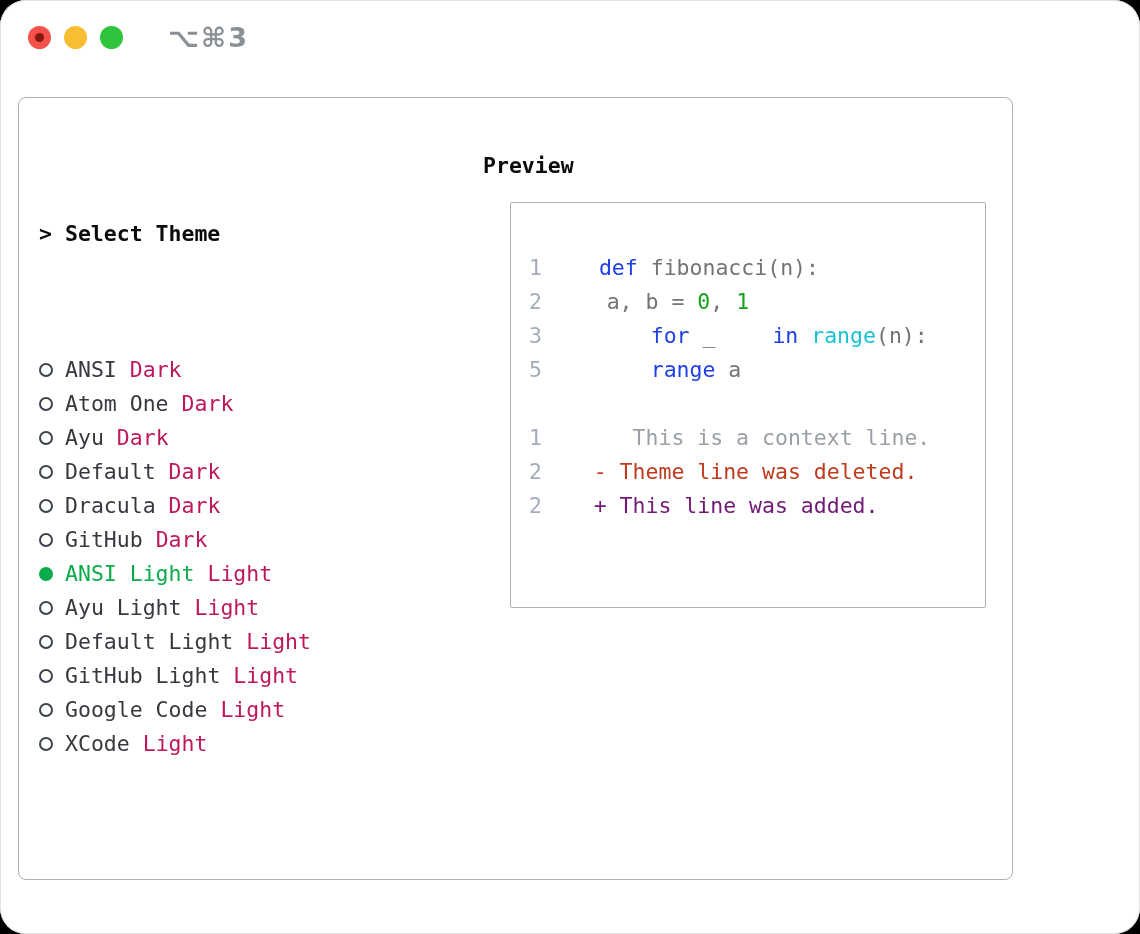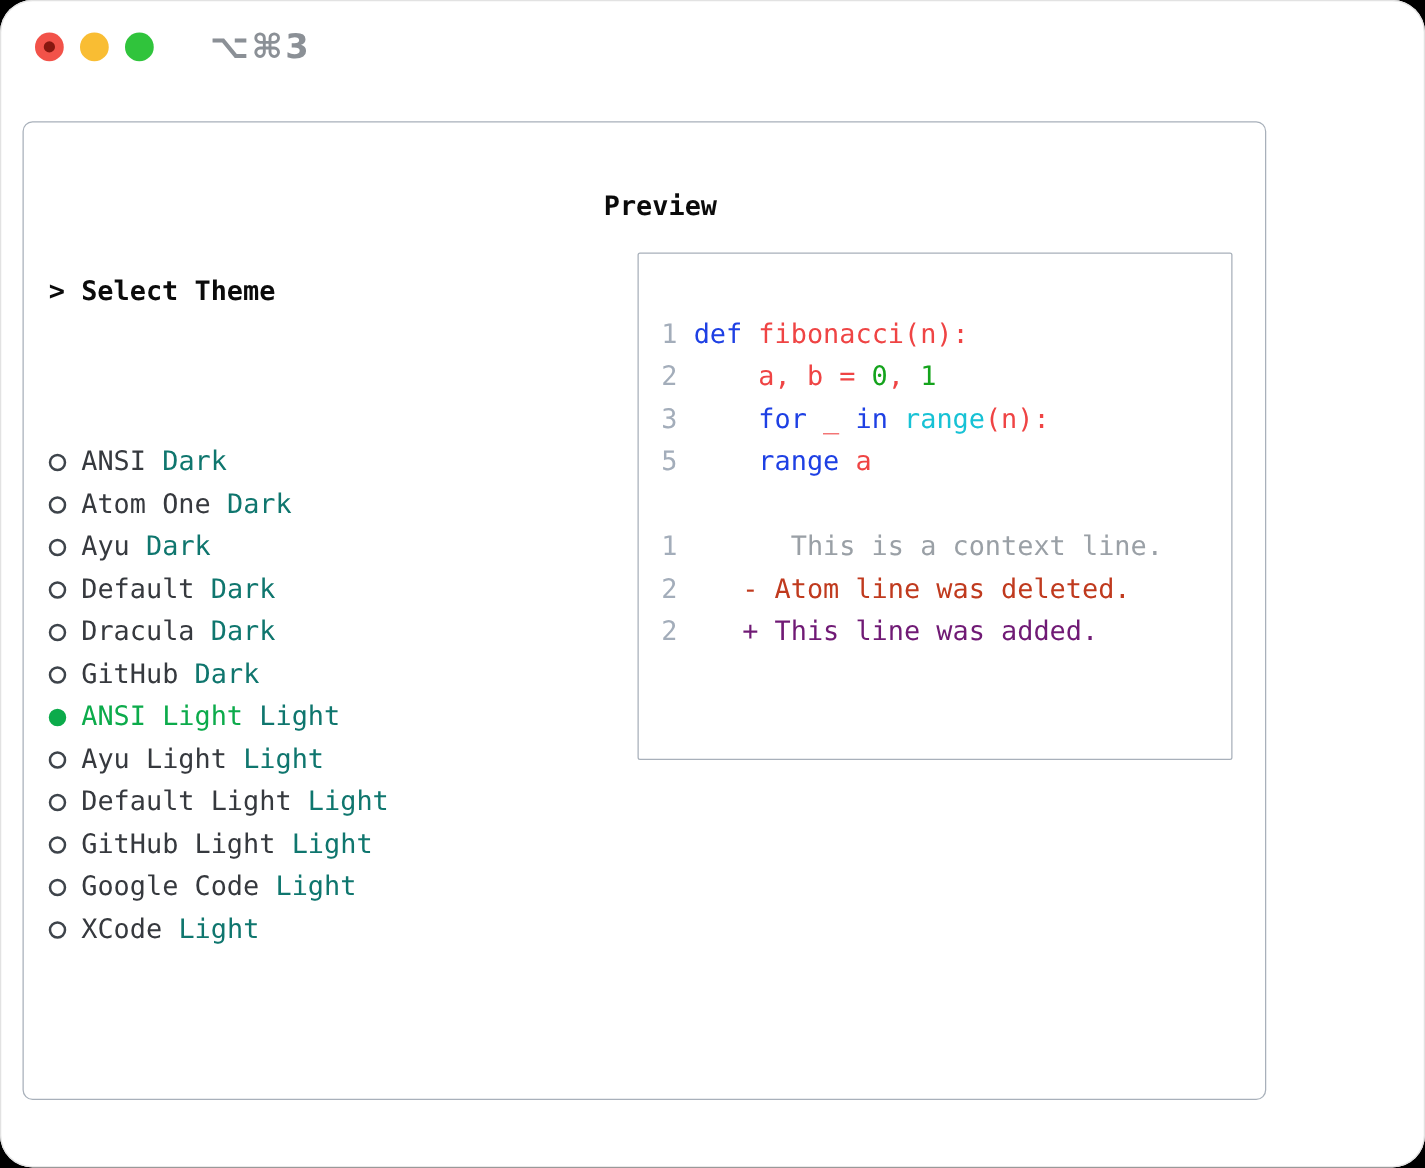--- a/index.html
+++ b/index.html
@@ -41,39 +41,39 @@
   .row { height:34px; display:flex; align-items:center; }
   .select-header { font-weight:bold; color:#0b0b0b; }
   .select-header .hdr-label { margin-left:13px; }
   .bullet {
     flex:0 0 auto; width:14px; height:14px; border-radius:50%;
     border:2px solid #3e444b; margin-right:12px; background:transparent;
   }
   .bullet.filled { background:#0cab4b; border-color:#0cab4b; }
   .opt-name { color:#36393e; }
   .opt-name.selected { color:#0cab4b; }
-  .opt-tag { color:#0f766e; margin-left:13px; }
+  .opt-tag { color:#be185d; margin-left:13px; }
   .apply-section { margin-top:34px; }
 
   
   .preview-header {
     position:absolute; left:464px; top:51px; height:34px; line-height:34px;
     font-size:21.5px; font-weight:bold; color:#0b0b0b;
   }
   .preview-box {
     position:absolute; left:491px; top:104px; width:476px; height:406px;
     border:1.5px solid #a8b0ba; border-radius:2px; background:#fff;
     padding:48px 0 0 18px; overflow:hidden;
   }
   .code-line { height:34px; line-height:34px; font-size:21.5px; white-space:pre; }
   .c-ln  { color:#a3adba; }
-  .c-kw  { color:#1e40e4; }
+  .c-kw  { color:#1e40e4;margin-left:44px; }
   .c-fn  { color:#17c2d5; }
   .c-num { color:#14a31c; }
-  .c-txt { color:#ef4444; }
+  .c-txt { color:#737373; }
   .c-ctx { color:#9aa0a6; }
   .c-del { color:#c03a1e; }
   .c-add { color:#701a75; }
 </style>
 </head>
 <body>
 
 <div class="window">
 
   <div class="titlebar">
@@ -105,19 +105,19 @@
     <div class="preview-header">Preview</div>
 
     <div class="preview-box">
       <div id="code-block">
           <div class="code-line"><span class="c-ln">1</span><span class="c-txt"> </span><span class="c-kw">def</span><span class="c-txt"> fibonacci(n):</span></div>
           <div class="code-line"><span class="c-ln">2</span><span class="c-txt">     a, b = </span><span class="c-num">0</span><span class="c-txt">, </span><span class="c-num">1</span></div>
           <div class="code-line"><span class="c-ln">3</span><span class="c-txt">     </span><span class="c-kw">for</span><span class="c-txt"> _ </span><span class="c-kw">in</span><span class="c-txt"> </span><span class="c-fn">range</span><span class="c-txt">(n):</span></div>
           <div class="code-line"><span class="c-ln">5</span><span class="c-txt">     </span><span class="c-kw">range</span><span class="c-txt"> a</span></div>
           <div class="code-line"></div>
           <div class="code-line"><span class="c-ln">1</span><span class="c-txt">       </span><span class="c-ctx">This is a context line.</span></div>
-          <div class="code-line"><span class="c-ln">2</span><span class="c-txt">    </span><span class="c-del">- Atom line was deleted.</span></div>
+          <div class="code-line"><span class="c-ln">2</span><span class="c-txt">    </span><span class="c-del">- Theme line was deleted.</span></div>
           <div class="code-line"><span class="c-ln">2</span><span class="c-txt">    </span><span class="c-add">+ This line was added.</span></div>
         </div>
     </div>
 
   </div>
 </div>
 
 </body></html>

